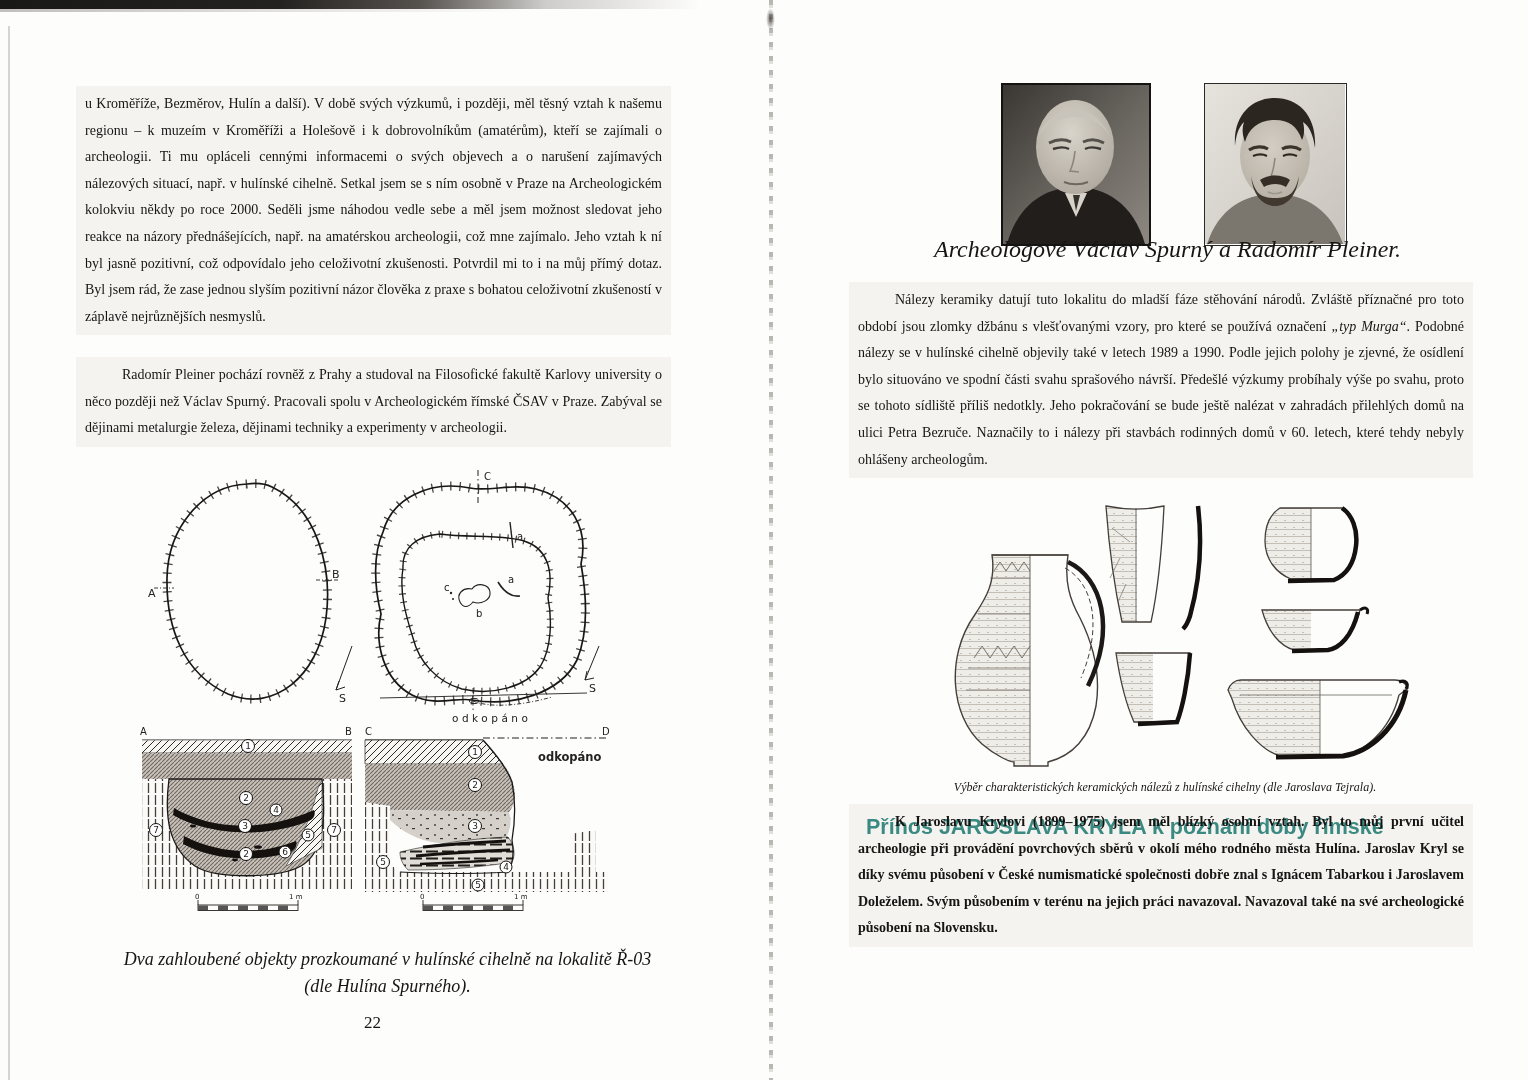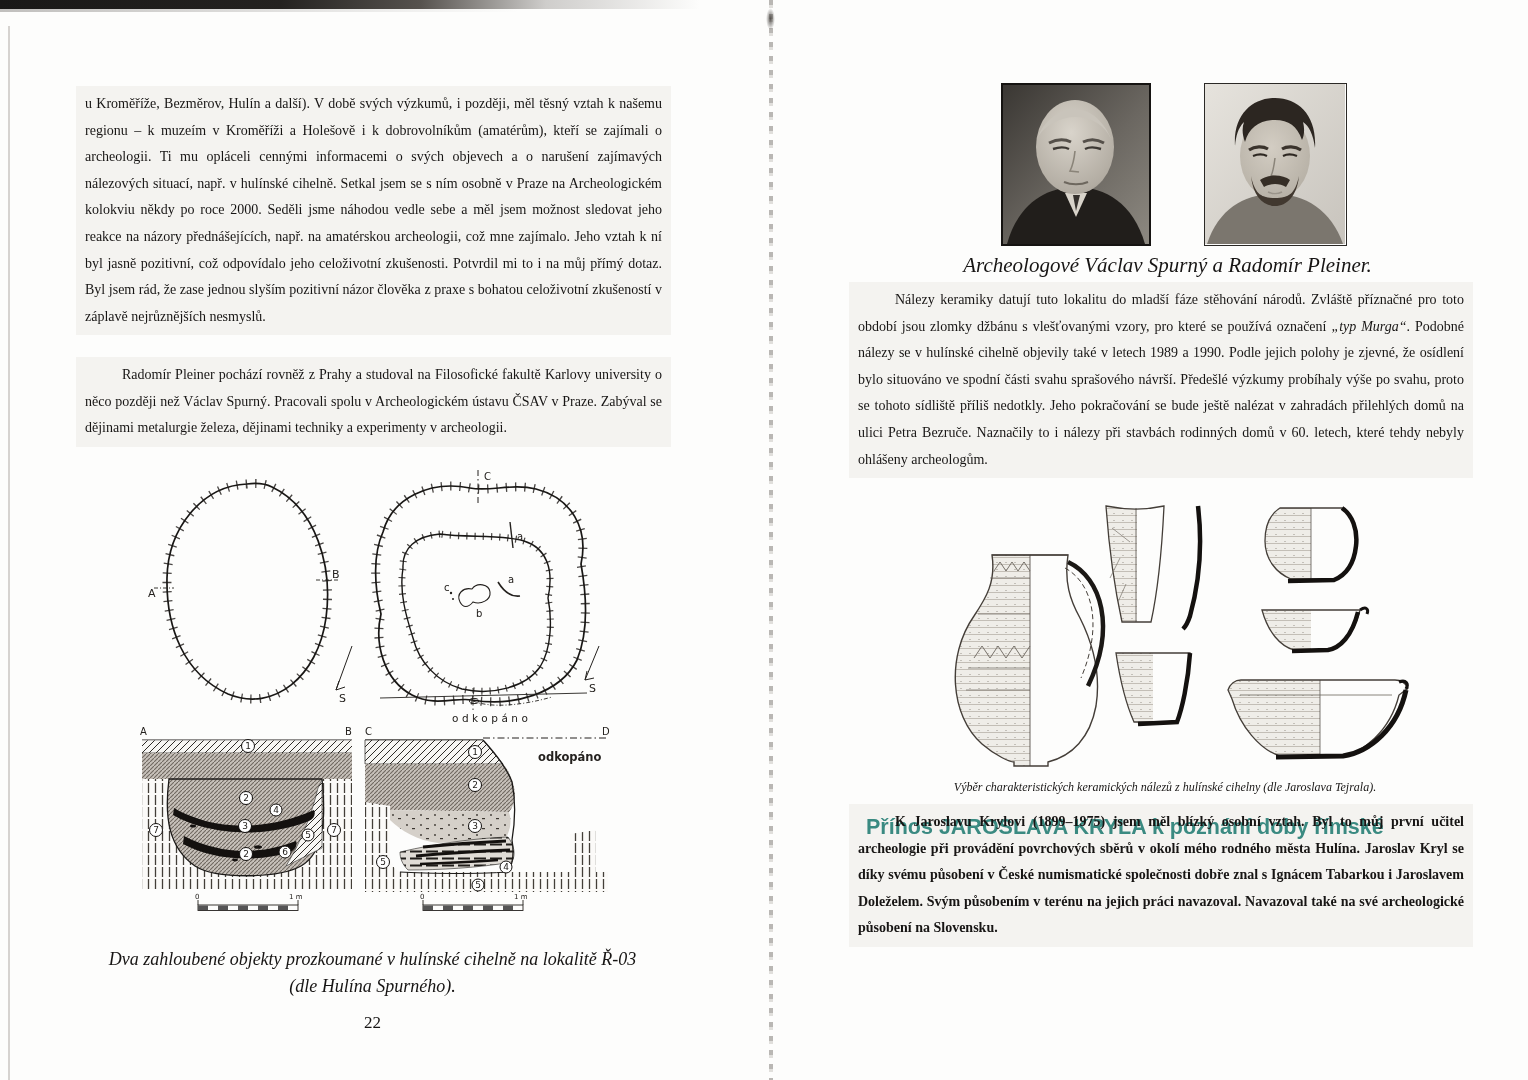--- a/index.html
+++ b/index.html
@@ -37,21 +37,21 @@
   <div class="top-shadow2"></div>
   <div class="page-edge"></div>
   <div class="binding"></div>
   <div class="binding-top"></div>
 
   <div class="para" style="left:76px;top:86px;width:577px;">
     <p>u Kroměříže, Bezměrov, Hulín a další). V době svých výzkumů, i později, měl těsný vztah k našemu regionu – k muzeím v Kroměříži a Holešově i k dobrovolníkům (amatérům), kteří se zajímali o archeologii. Ti mu opláceli cennými informacemi o svých objevech a o narušení zajímavých nálezových situací, např. v hulínské cihelně. Setkal jsem se s ním osobně v Praze na Archeologickém kolokviu někdy po roce 2000. Seděli jsme náhodou vedle sebe a měl jsem možnost sledovat jeho reakce na názory přednášejících, např. na amatérskou archeologii, což mne zajímalo. Jeho vztah k ní byl jasně pozitivní, což odpovídalo jeho celoživotní zkušenosti. Potvrdil mi to i na můj přímý dotaz. Byl jsem rád, že zase jednou slyším pozitivní názor člověka z praxe s bohatou celoživotní zkušeností v záplavě nejrůznějších nesmyslů.</p>
   </div>
 
   <div class="para" style="left:76px;top:357px;width:577px;">
-    <p class="indent">Radomír Pleiner pochází rovněž z Prahy a studoval na Filosofické fakultě Karlovy university o něco později než Václav Spurný. Pracovali spolu v Archeologickém ústavu ČSAV v Praze. Zabýval se dějinami metalurgie železa, dějinami techniky a experimenty v archeologii.</p>
+    <p class="indent">Radomír Pleiner pochází rovněž z Prahy a studoval na Filosofické fakultě Karlovy university o něco později než Václav Spurný. Pracovali spolu v Archeologickém římské ČSAV v Praze. Zabýval se dějinami metalurgie železa, dějinami techniky a experimenty v archeologii.</p>
   </div>
 
   <svg class="fig" style="left:140px;top:466px;" width="480" height="258" viewBox="0 0 480 258">
 
     <g>
       <path d="M107,18 C62,20 28,62 27,112 C26,162 44,208 88,228 C134,247 178,210 186,152 C193,100 176,42 132,21 C124,17 115,17 107,18 Z" fill="none" stroke="#2a2724" stroke-width="9" stroke-dasharray="1.3 8" opacity="0.85"></path>
       <path d="M107,18 C62,20 28,62 27,112 C26,162 44,208 88,228 C134,247 178,210 186,152 C193,100 176,42 132,21 C124,17 115,17 107,18 Z" fill="none" stroke="#191715" stroke-width="1.7"></path>
       <line x1="14" y1="122" x2="34" y2="122" stroke="#24211e" stroke-width="0.9" stroke-dasharray="4 2 1 2"></line>
       <line x1="176" y1="114" x2="200" y2="114" stroke="#24211e" stroke-width="0.9" stroke-dasharray="4 2 1 2"></line>
       <text x="8" y="131" font-size="11">A</text>
@@ -193,21 +193,21 @@
         <rect x="285" y="183" width="100" height="5.5" fill="none" stroke="#24211e" stroke-width="0.9"></rect>
         <line x1="285" y1="185.7" x2="385" y2="185.7" stroke="#555" stroke-width="4.5" stroke-dasharray="10 10"></line>
         <line x1="285" y1="178" x2="285" y2="183" stroke="#24211e" stroke-width="0.9"></line>
         <line x1="385" y1="178" x2="385" y2="183" stroke="#24211e" stroke-width="0.9"></line>
         <text x="282" y="177" font-size="7">0</text>
         <text x="376" y="177" font-size="7">1 m</text>
       </g>
     </g>
   </svg>
 
-  <div class="caption" style="left:85px;top:946px;width:575px;">
+  <div class="caption" style="left:100px;top:946px;width:575px;">
     <span>Dva zahloubené objekty prozkoumané v hulínské cihelně na lokalitě Ř-03</span><br>
     <span>(dle Hulína Spurného).</span>
   </div>
 
   <div class="pagenum" style="left:85px;top:1013px;width:575px;">22</div>
 
   <div class="photo" style="left:1001px;top:83px;width:150px;height:163px;border:2px solid #161412;">
     <svg width="146" height="159" viewBox="0 0 146 159">
       <defs>
         <linearGradient id="ph1bg" x1="0" y1="0" x2="1" y2="1">
@@ -257,21 +257,21 @@
       <path d="M77,65 C82,62 90,62 96,66" stroke="#3a332c" stroke-width="3.2" fill="none"></path>
       <path d="M48,72 C53,70 58,70 62,72" stroke="#2e2822" stroke-width="2.2" fill="none"></path>
       <path d="M78,72 C82,70 87,70 92,72" stroke="#2e2822" stroke-width="2.2" fill="none"></path>
       <path d="M70,74 C69,82 68,88 66,92 L74,93" stroke="#8a8479" stroke-width="1.5" fill="none"></path>
       <path d="M46,92 C48,112 58,122 70,122 C82,122 92,112 94,92 C90,110 84,114 70,114 C56,114 50,110 46,92 Z" fill="#41382f"></path>
       <path d="M55,96 C62,90 78,90 85,96 L81,103 C75,99 65,99 59,103 Z" fill="#362e26"></path>
       <path d="M63,108 C67,110 73,110 77,108" stroke="#9a948a" stroke-width="1.6" fill="none"></path>
     </svg>
   </div>
 
-  <div class="caption" style="left:865px;top:252px;width:605px;font-size:21px;">Archeologové Václav Spurný a Radomír Pleiner.</div>
+  <div class="caption" style="left:865px;top:236px;width:605px;font-size:24px;">Archeologové Václav Spurný a Radomír Pleiner.</div>
 
   <div class="para" style="left:849px;top:282px;width:606px;">
     <p class="indent"><span>Nálezy keramiky datují tuto lokalitu do mladší fáze stěhování národů. Zvláště příznačné pro toto období jsou zlomky džbánu s vlešťovanými vzory, pro které se používá označení </span><i>„typ Murga“</i><span>. Podobné nálezy se v hulínské cihelně objevily také v letech 1989 a 1990. Podle jejich polohy je zjevné, že osídlení bylo situováno ve spodní části svahu sprašového návrší. Předešlé výzkumy probíhaly výše po svahu, proto se tohoto sídliště příliš nedotkly. Jeho pokračování se bude ještě nalézat v zahradách přilehlých domů na ulici Petra Bezruče. Naznačily to i nálezy při stavbách rodinných domů v 60. letech, které tehdy nebyly ohlášeny archeologům.</span></p>
   </div>
 
   <svg class="fig" style="left:930px;top:498px;" width="540" height="272" viewBox="0 0 540 272">
     <defs>
       <pattern id="pt" width="9" height="7" patternUnits="userSpaceOnUse">
         <rect width="9" height="7" fill="#efede8"></rect>
         <path d="M0,3.5 H9" stroke="#b0a9a0" stroke-width="0.7"></path>

